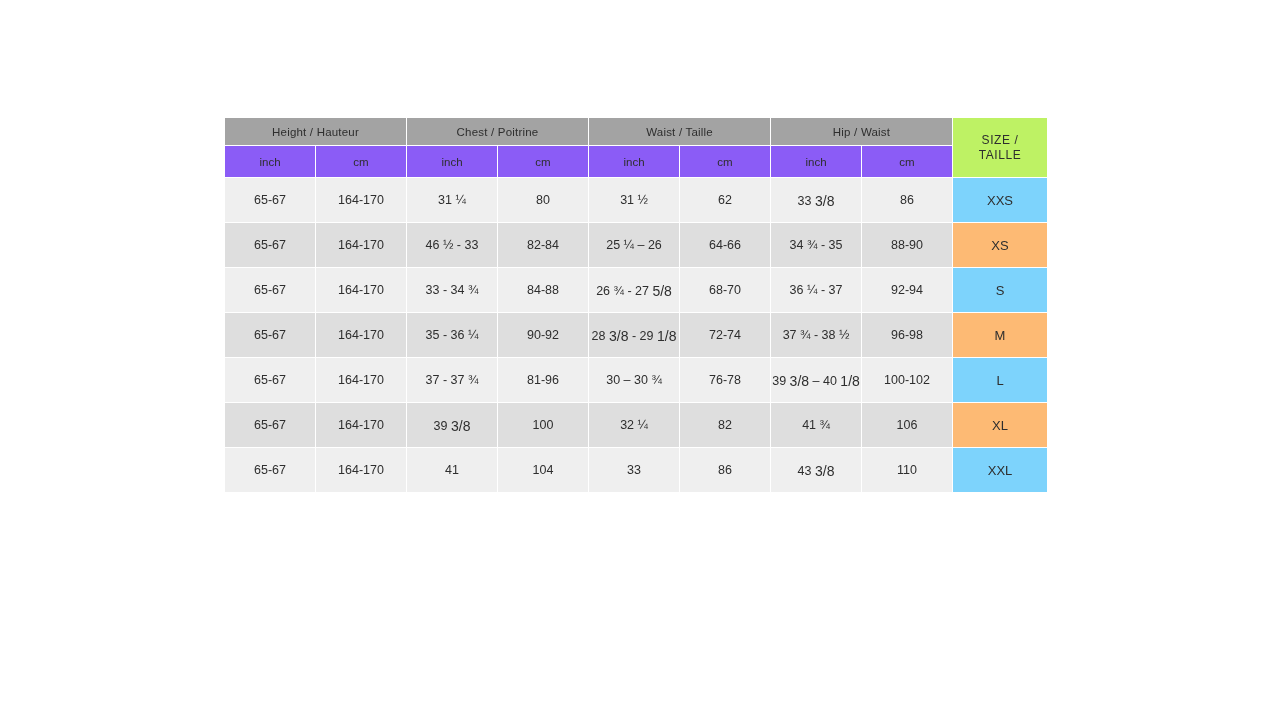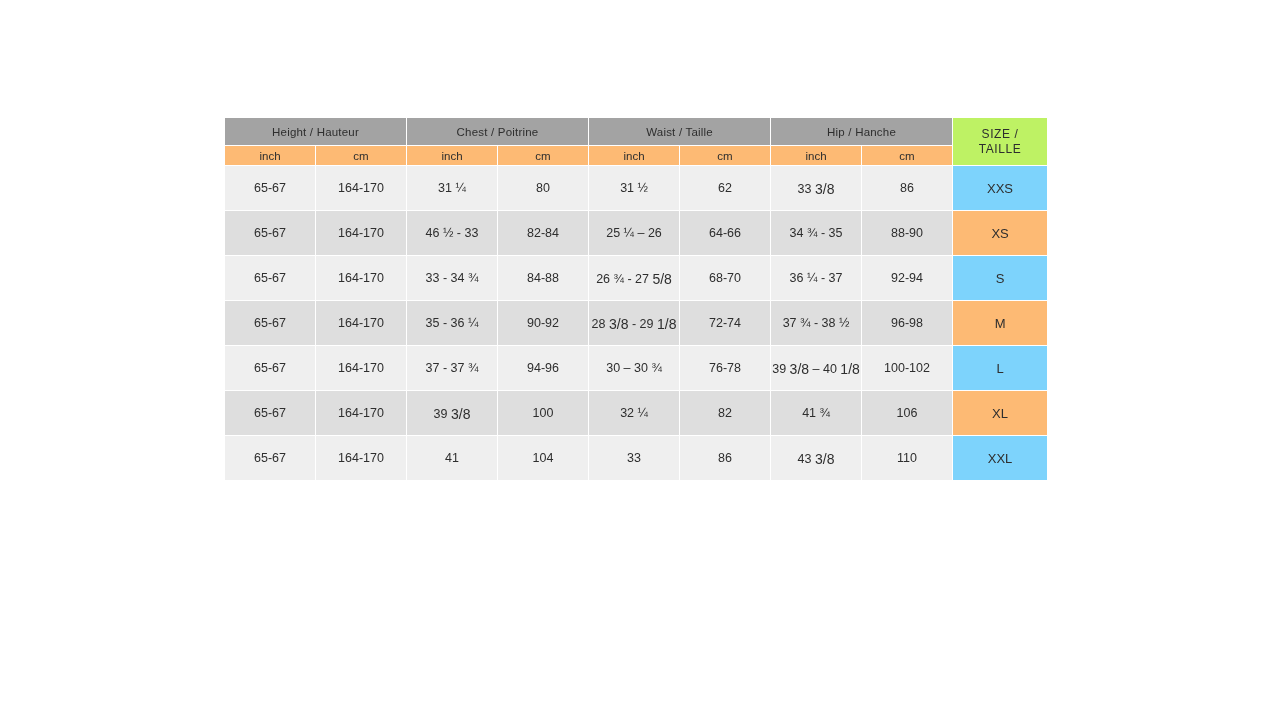--- a/index.html
+++ b/index.html
@@ -49,24 +49,24 @@
   }
   .size-head {
     background: #bef264;
     color: #8e8e8e;
     font-size: 12px;
     font-weight: bold;
     letter-spacing: 0.6px;
     line-height: 15px;
   }
   .unit {
-    background: #fdba74;
+    background: #8b5cf6;
     color: #3a3a3a;
     font-size: 11.5px;
-    height: 19px;
+    height: 31px;
   }
   .row-light td { background: #efefef; }
   .row-dark td { background: #dedede; }
   .row-light td.sizecell { background: #7dd3fc; }
   .row-dark td.sizecell { background: #fdba74; }
   td.data {
     height: 44px;
     font-size: 12.5px;
   }
   td.sizecell {
@@ -95,21 +95,21 @@
           <col style="width:90px">
         <col style="width:90px">
           <col style="width:90px">
         <col style="width:94px">
       </colgroup>
       <thead>
         <tr>
           <th class="grp" colspan="2">Height / Hauteur</th>
           <th class="grp" colspan="2">Chest / Poitrine</th>
           <th class="grp" colspan="2">Waist / Taille</th>
-          <th class="grp" colspan="2">Hip / Hanche</th>
+          <th class="grp" colspan="2">Hip / Waist</th>
           <th class="size-head" rowspan="2">
             <div>SIZE /</div>
             <div>TAILLE</div>
           </th>
         </tr>
         <tr>
           <td class="unit">inch</td>
           <td class="unit">cm</td>
           <td class="unit">inch</td>
           <td class="unit">cm</td>
@@ -161,21 +161,21 @@
           <td class="data">28 <span class="frac">3/8</span> - 29 <span class="frac">1/8</span></td>
           <td class="data">72-74</td>
           <td class="data">37 ¾  -  38 ½</td>
           <td class="data">96-98</td>
           <td class="data sizecell">M</td>
         </tr>
         <tr class="row-light">
           <td class="data">65-67</td>
           <td class="data">164-170</td>
           <td class="data">37 - 37 ¾</td>
-          <td class="data">94-96</td>
+          <td class="data">81-96</td>
           <td class="data">30 – 30 ¾</td>
           <td class="data">76-78</td>
           <td class="data">39 <span class="frac">3/8</span> – 40 <span class="frac">1/8</span></td>
           <td class="data">100-102</td>
           <td class="data sizecell">L</td>
         </tr>
         <tr class="row-dark">
           <td class="data">65-67</td>
           <td class="data">164-170</td>
           <td class="data">39 <span class="frac">3/8</span></td>

